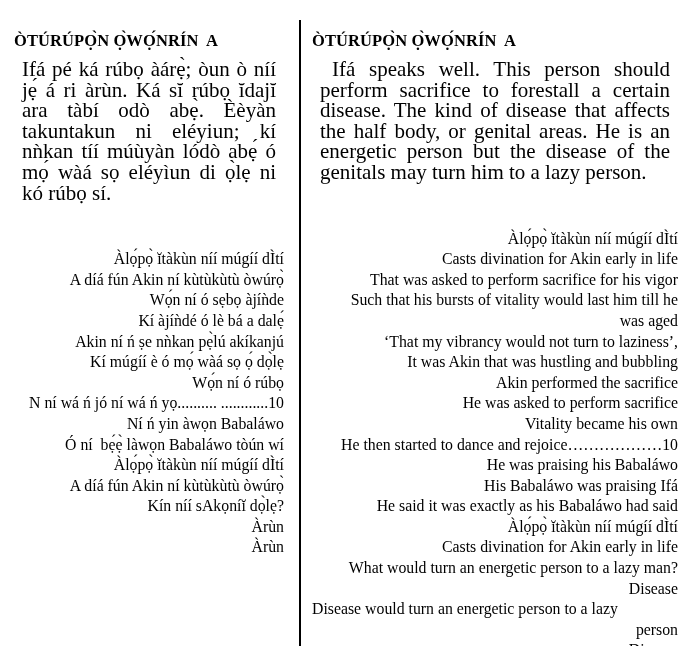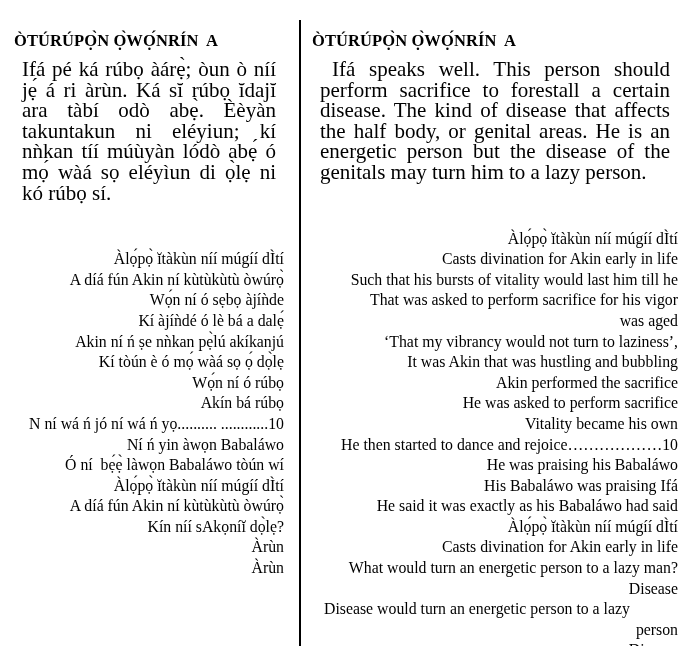--- a/index.html
+++ b/index.html
@@ -73,21 +73,20 @@
   }
   .verse .line {
     white-space: pre-wrap;
     margin: 0;
     text-align: right;
   }
   .verse .line.hang {
     padding-left: 0;
     text-align: justify;
     text-justify: inter-word;
-    margin-left: 12px;
   }
   .verse .line.cont {
     padding-left: 60px;
   }
   .spacer-block {
     height: 38px;
   }
   .verse-left { margin-top: 0; }
   .verse-right { margin-top: 0; }
 </style>
@@ -101,43 +100,42 @@
   <div class="col col-left">
     <div class="heading">ÒTÚRÚPỌ̀N Ọ̀WỌ́NRÍN  A</div>
     <p class="intro">Ifá pé ká rúbọ àárẹ̀; òun ò níí jẹ́ á ri àrùn. Ká sĭ rúbọ ĭdajĭ ara tàbí odò abẹ̀. Èèyàn takuntakun ni eléyiun; kí nǹkan tíí múùyàn lódò abẹ́ ó mọ́ wàá sọ eléyìun di ọ̀lẹ ni kó rúbọ sí.</p>
     <div class="spacer-block"></div>
     <div class="verse verse-left" id="left-verse">
         <div class="line">Àlọ́pọ̀ ĭtàkùn níí múgíí dÌtí</div>
         <div class="line">A díá fún Akin ní kùtùkùtù òwúrọ̀</div>
         <div class="line">Wọ́n ní ó sẹbọ àjíǹde</div>
         <div class="line">Kí àjíǹdé ó lè bá a dalẹ́</div>
         <div class="line">Akin ní ń ṣe nǹkan pẹ̀lú akíkanjú</div>
-        <div class="line">Kí tòún è ó mọ́ wàá sọ ọ́ dọ̀lẹ</div>
+        <div class="line">Kí múgíí è ó mọ́ wàá sọ ọ́ dọ̀lẹ</div>
         <div class="line">Wọ́n ní ó rúbọ</div>
-        <div class="line">Akín bá rúbọ</div>
         <div class="line">N ní wá ń jó ní wá ń yọ.......... ............10</div>
         <div class="line">Ní ń yin àwọn Babaláwo</div>
         <div class="line">Ó ní  bẹ́ẹ̀ làwọn Babaláwo tòún wí</div>
         <div class="line">Àlọ́pọ̀ ĭtàkùn níí múgíí dÌtí</div>
         <div class="line">A díá fún Akin ní kùtùkùtù òwúrọ̀</div>
         <div class="line">Kín níí sAkọníĭ dọ̀lẹ?</div>
         <div class="line">Àrùn</div>
         <div class="line">Àrùn</div>
       </div>
   </div>
 
   <div class="col col-right">
     <div class="heading">ÒTÚRÚPỌ̀N Ọ̀WỌ́NRÍN  A</div>
     <p class="intro indent-first">Ifá speaks well. This person should perform sacrifice to forestall a certain disease. The kind of disease that affects the half body, or genital areas. He is an energetic person but the disease of the genitals may turn him to a lazy person.</p>
     <div class="spacer-block"></div>
     <div class="verse verse-right" id="right-verse">
         <div class="line">Àlọ́pọ̀ ĭtàkùn níí múgíí dÌtí</div>
         <div class="line">Casts divination for Akin early in life</div>
+        <div class="line">That was asked to perform sacrifice for his vigor</div>
         <div class="line">Such that his bursts of vitality would last him till he</div>
-        <div class="line">That was asked to perform sacrifice for his vigor</div>
         <div class="line cont">was aged</div>
         <div class="line">‘That my vibrancy would not turn to laziness’,</div>
         <div class="line">It was Akin that was hustling and bubbling</div>
         <div class="line">Akin performed the sacrifice</div>
         <div class="line">He was asked to perform sacrifice</div>
         <div class="line">Vitality became his own</div>
         <div class="line">He then started to dance and rejoice………………10</div>
         <div class="line">He was praising his Babaláwo</div>
         <div class="line">His Babaláwo was praising Ifá</div>
         <div class="line">He said it was exactly as his Babaláwo had said</div>

